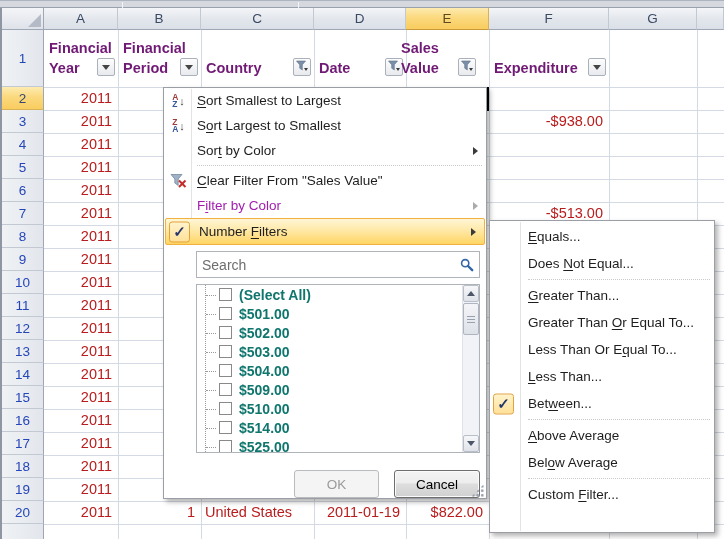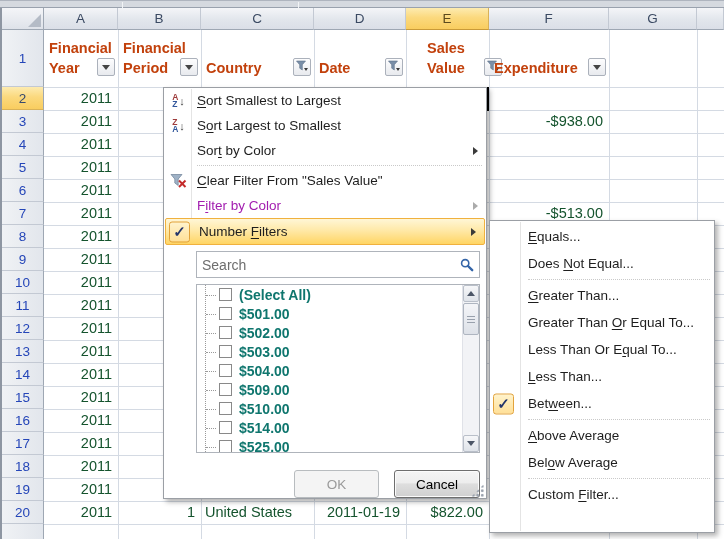--- a/index.html
+++ b/index.html
@@ -31,28 +31,28 @@
              border-right:1px solid #9EA7B3; border-bottom:1px solid #C3C9D3;
              background:linear-gradient(to right,#F0F2F5,#E2E6EC);
              color:#2546B8; font-size:13.5px; display:flex; align-items:center; justify-content:center; }
   .rh-cell.sel { background:linear-gradient(#FDEBB0,#FBD97E 45%,#F9CD5F);
                  color:#374A6E; border-bottom-color:#D9B258; }
 
   
   .vline { position:absolute; top:30px; height:509px; width:1px; background:#D4DAE3; }
   .hline { position:absolute; left:44px; width:680px; height:1px; background:#D4DAE3; }
 
-  .cell { position:absolute; height:23px; line-height:23px; font-size:14.5px; color:#14532d;
+  .cell { position:absolute; height:23px; line-height:23px; font-size:14.5px; color:#b91c1c;
           white-space:nowrap; box-sizing:border-box; overflow:hidden; }
   .cell.r { text-align:right; padding-right:6px; }
   .cell.l { text-align:left; padding-left:4px; }
 
   .h-cell { position:absolute; top:30px; height:57px; box-sizing:border-box; }
   .h-lines { position:absolute; left:4px; bottom:9px; font-weight:700; font-size:14.5px;
-             line-height:20px; color:#c2410c; white-space:nowrap; }
+             line-height:20px; color:#701a75; white-space:nowrap; }
   .h-btn { position:absolute; right:3px; bottom:11px; width:18px; height:18px; box-sizing:border-box;
            border:1px solid #ABB1BB; border-radius:2px;
            background:linear-gradient(#FDFDFE,#E8EAEE); display:flex; align-items:center; justify-content:center;
            padding:0; cursor:default; }
   .dd-arrow { width:0; height:0; border-top:5px solid #444; border-left:4px solid transparent;
               border-right:4px solid transparent; }
 
   #active-cell-border { position:absolute; left:486px; top:87px; width:3px; height:24px; background:#000; z-index:5; }
 
   
@@ -239,21 +239,21 @@
         <div class="h-lines">
           <div>Date</div>
         </div>
         <button class="h-btn">
           <span><svg width="12" height="12" viewBox="0 0 12 12">
               <path d="M0.5 1 L9.5 1 L6.3 4.8 L6.3 10 L3.7 8.2 L3.7 4.8 Z" fill="#7A8FA8" stroke="#5C7088" stroke-width="0.6"></path>
               <path d="M8 8 L12 8 L10 11 Z" fill="#3A3A3A"></path>
             </svg></span>
         </button>
       </div>
-      <div class="h-cell" style="left: 423px; width: 82px;">
+      <div class="h-cell" style="left: 397px; width: 82px;">
         <div class="h-lines">
           <div>Sales</div>
           <div>Value</div>
         </div>
         <button class="h-btn">
           <span><svg width="12" height="12" viewBox="0 0 12 12">
               <path d="M0.5 1 L9.5 1 L6.3 4.8 L6.3 10 L3.7 8.2 L3.7 4.8 Z" fill="#7A8FA8" stroke="#5C7088" stroke-width="0.6"></path>
               <path d="M8 8 L12 8 L10 11 Z" fill="#3A3A3A"></path>
             </svg></span>
         </button>

